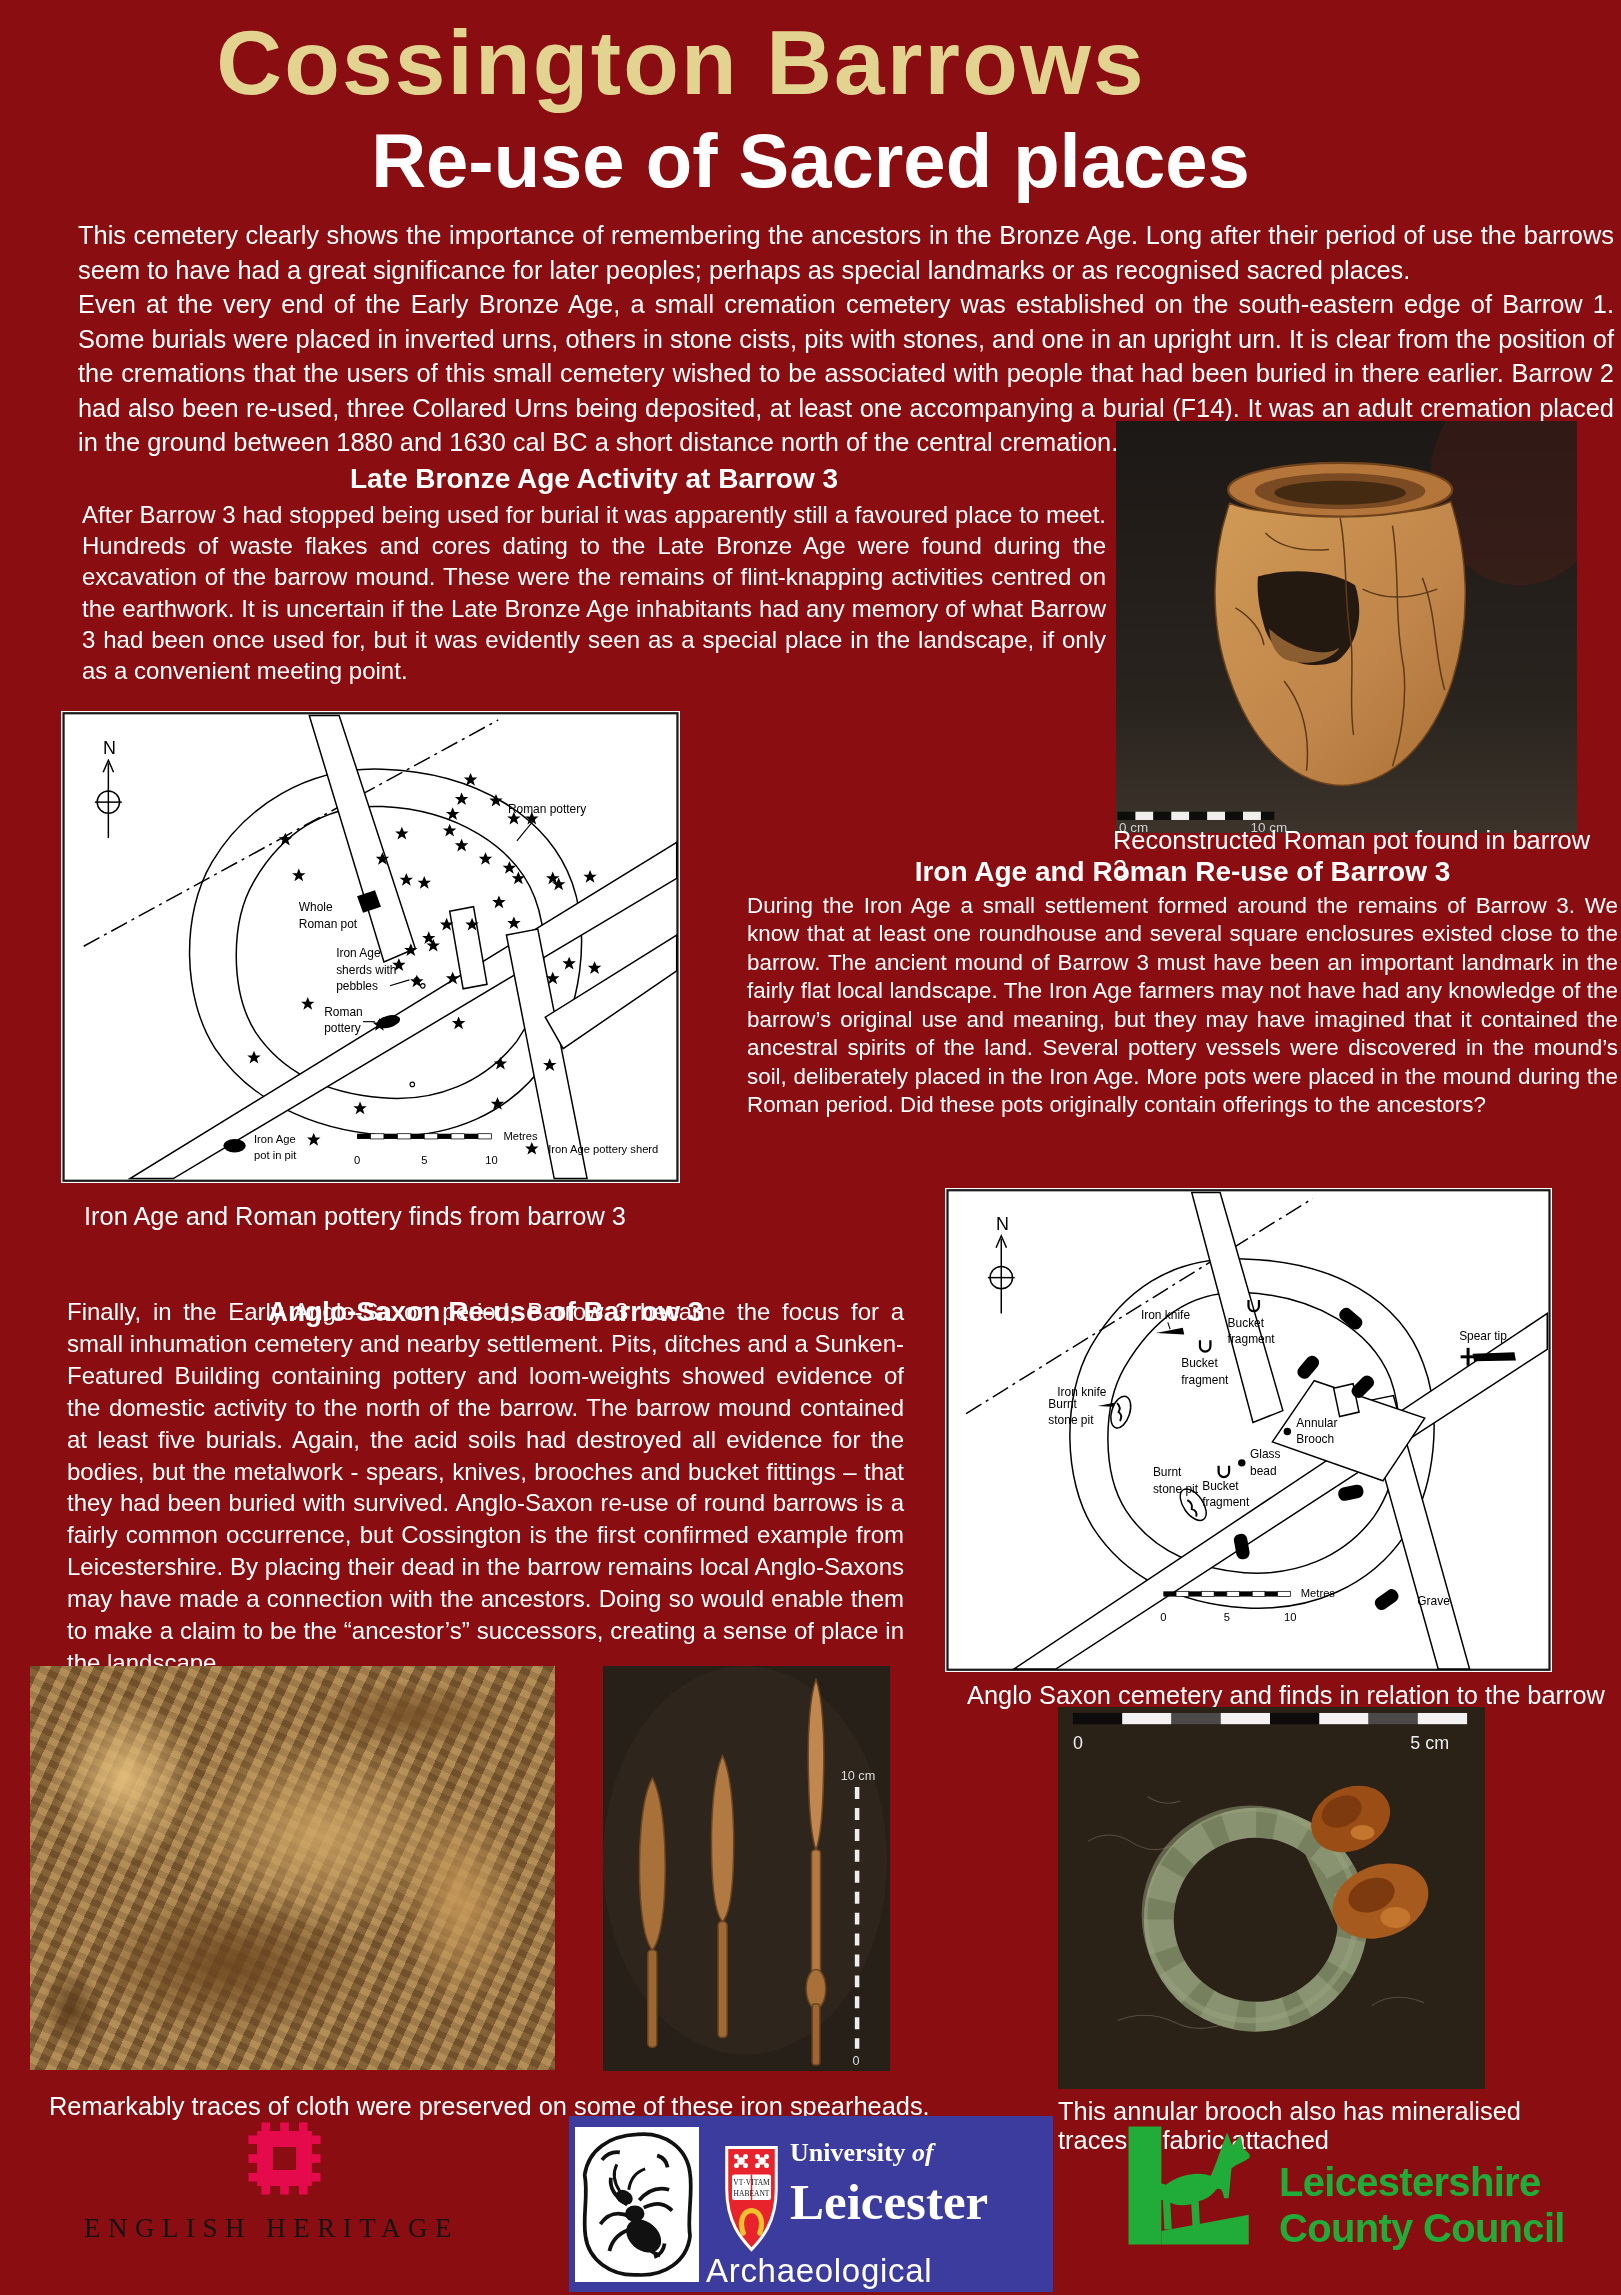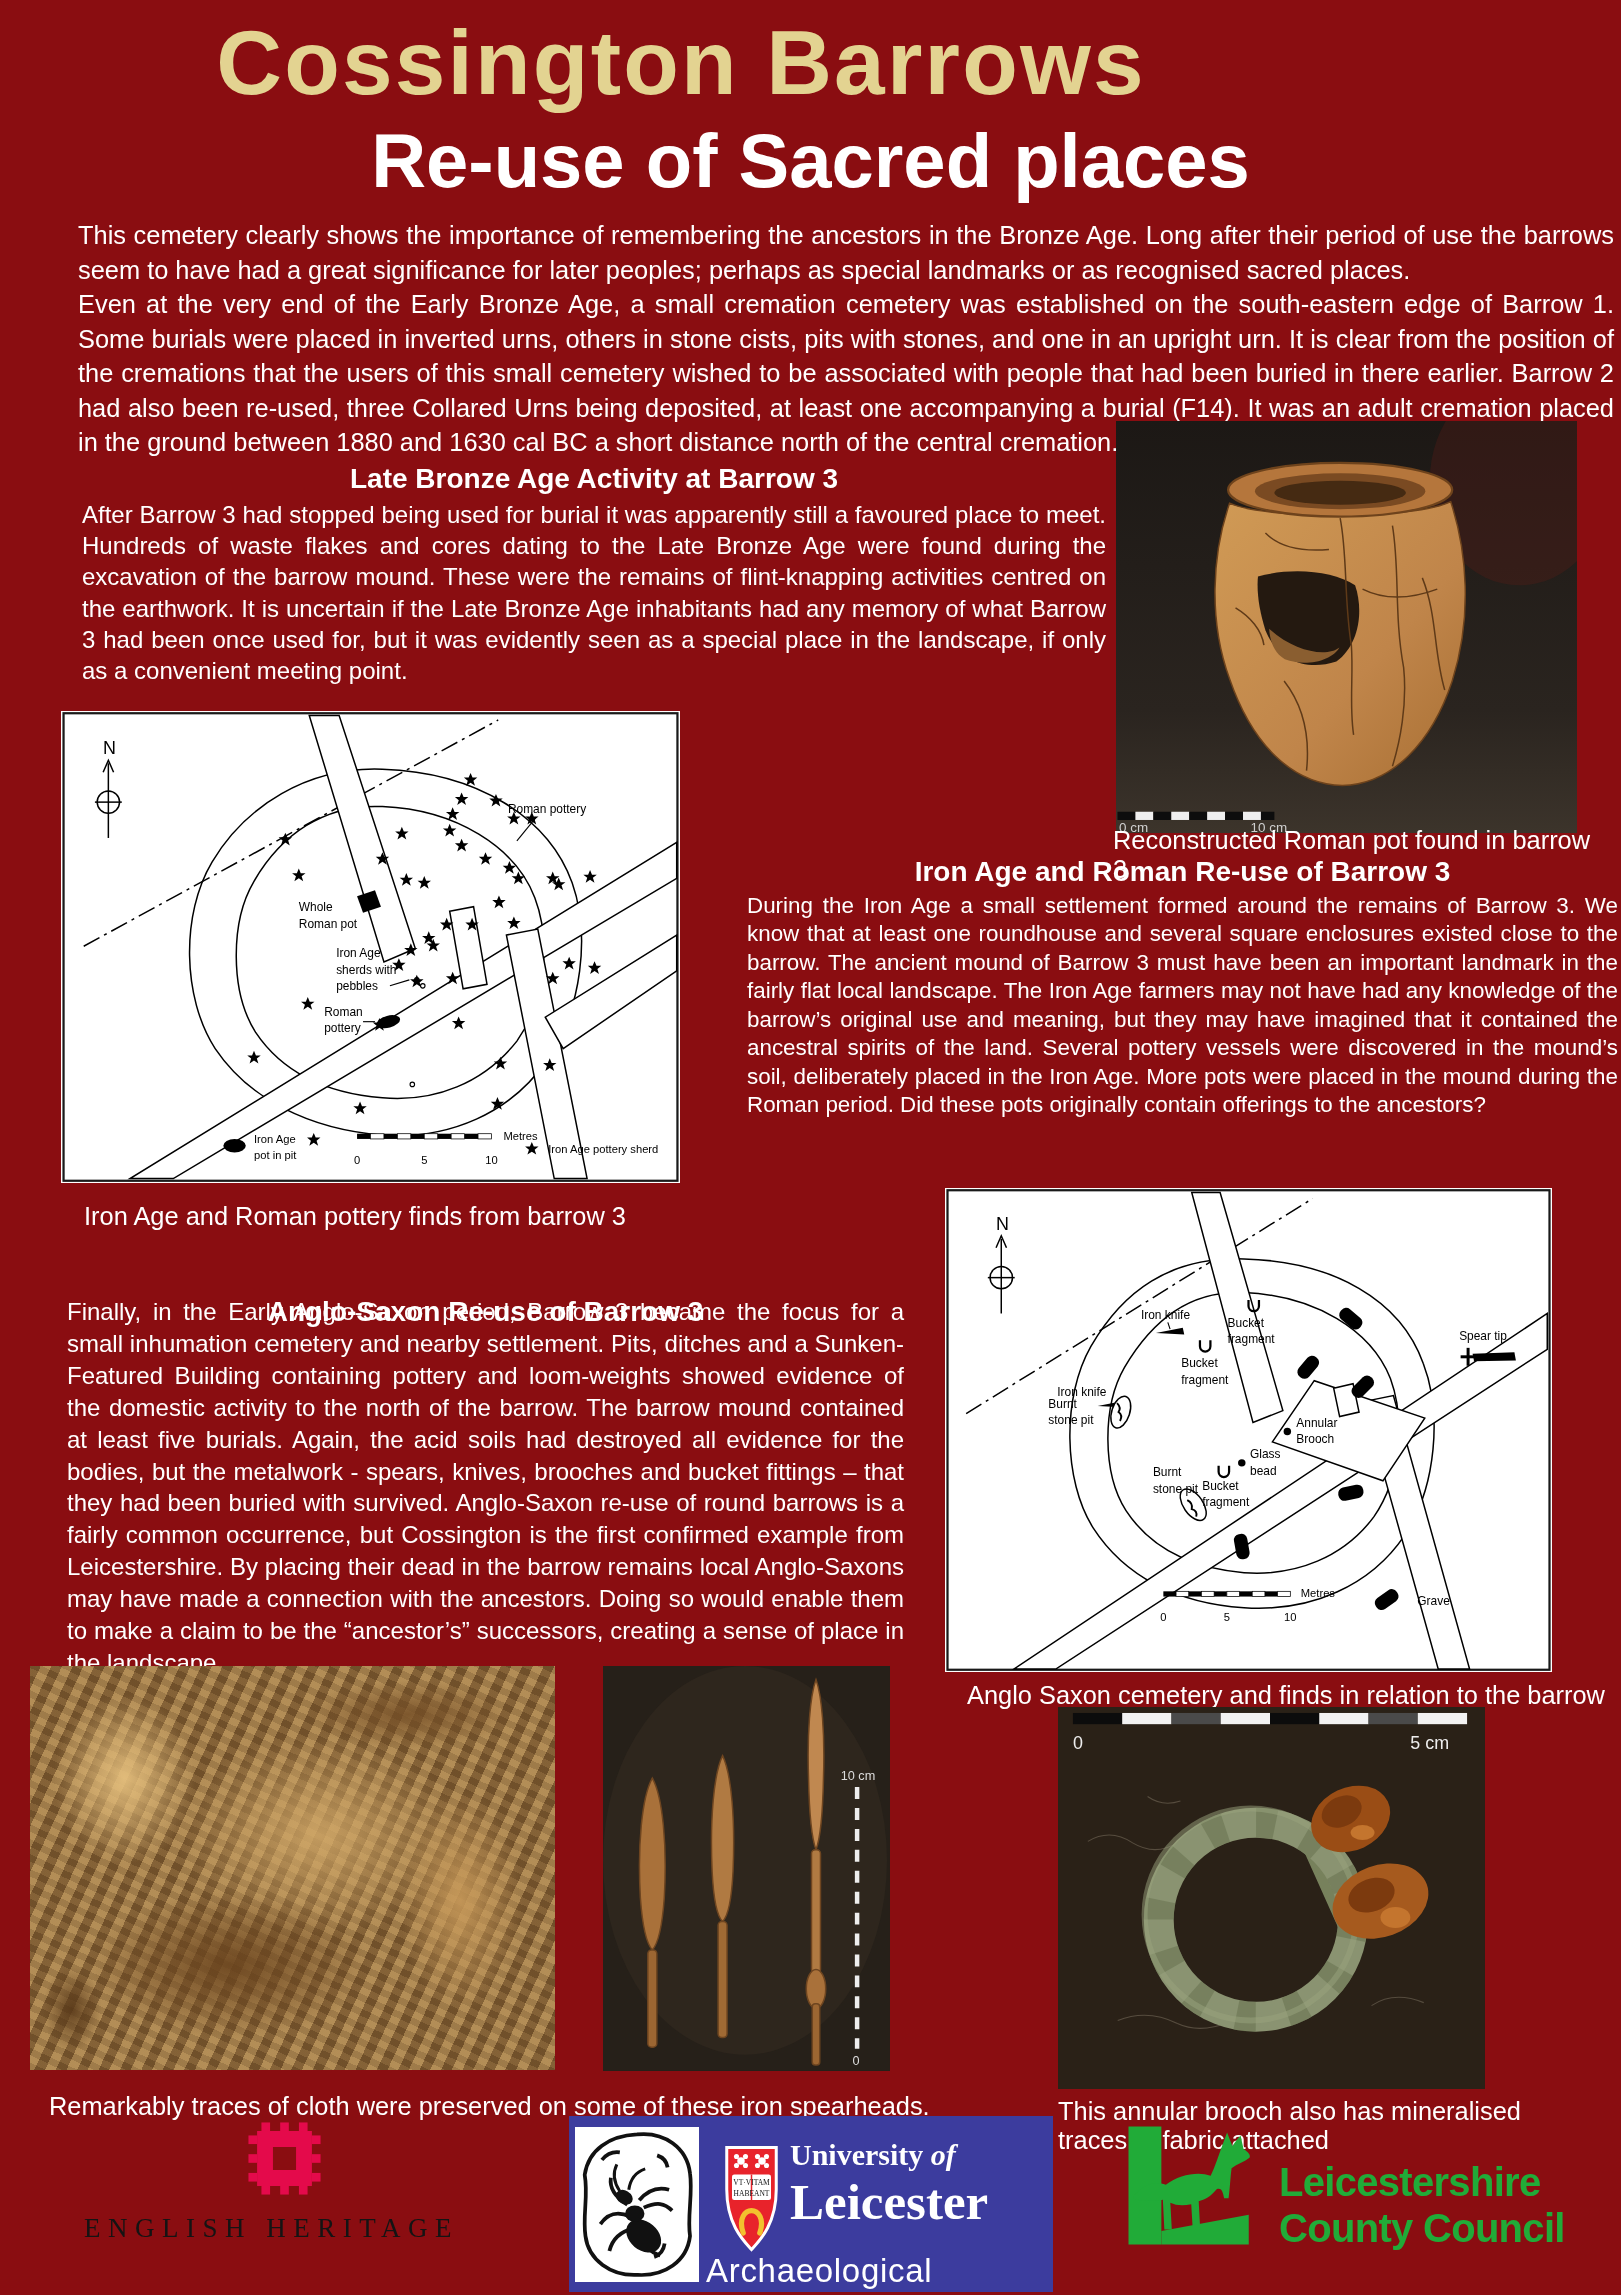--- a/index.html
+++ b/index.html
@@ -27,21 +27,21 @@
       radial-gradient(closest-side at 82% 58%, rgba(200,154,90,.9), rgba(200,154,90,0) 65%),
       radial-gradient(closest-side at 38% 74%, rgba(106,68,30,.9), rgba(106,68,30,0) 70%),
       radial-gradient(closest-side at 55% 42%, rgba(209,168,104,.85), rgba(209,168,104,0) 60%),
       radial-gradient(closest-side at 8% 85%, rgba(90,58,26,.9), rgba(90,58,26,0) 70%),
       repeating-linear-gradient(115deg, rgba(58,34,12,.28) 0 9.7px, rgba(233,198,132,.25) 9.7px 19.4px),
       repeating-linear-gradient(25deg, rgba(58,34,12,.18) 0 6.7px, rgba(210,170,110,.18) 6.7px 13.5px);
   }
   .eh-text{font-family:"Liberation Serif",serif;font-size:27px;letter-spacing:7.5px;color:#141414;}
   .ulas{background:#3c3c9e;}
   .ulas .uni1{position:absolute;left:221px;top:22.4px;font-family:"Liberation Serif",serif;
-              font-weight:bold;font-size:30px;color:#fff;}
+              font-weight:bold;font-size:26px;color:#fff;}
   .ulas .uni1 .of{font-style:italic;}
   .ulas .uni2{position:absolute;left:221px;top:57px;font-family:"Liberation Serif",serif;
               font-weight:bold;font-size:51px;color:#fff;}
   .ulas .services{position:absolute;left:137px;top:136px;font-size:33px;color:#fff;letter-spacing:0.7px;}
   .lcc-text{font-size:40px;font-weight:bold;color:#21ab38;line-height:1;letter-spacing:-0.7px;margin-left:9px;}
 </style>
 </head>
 <body>
 
 <div class="poster">

